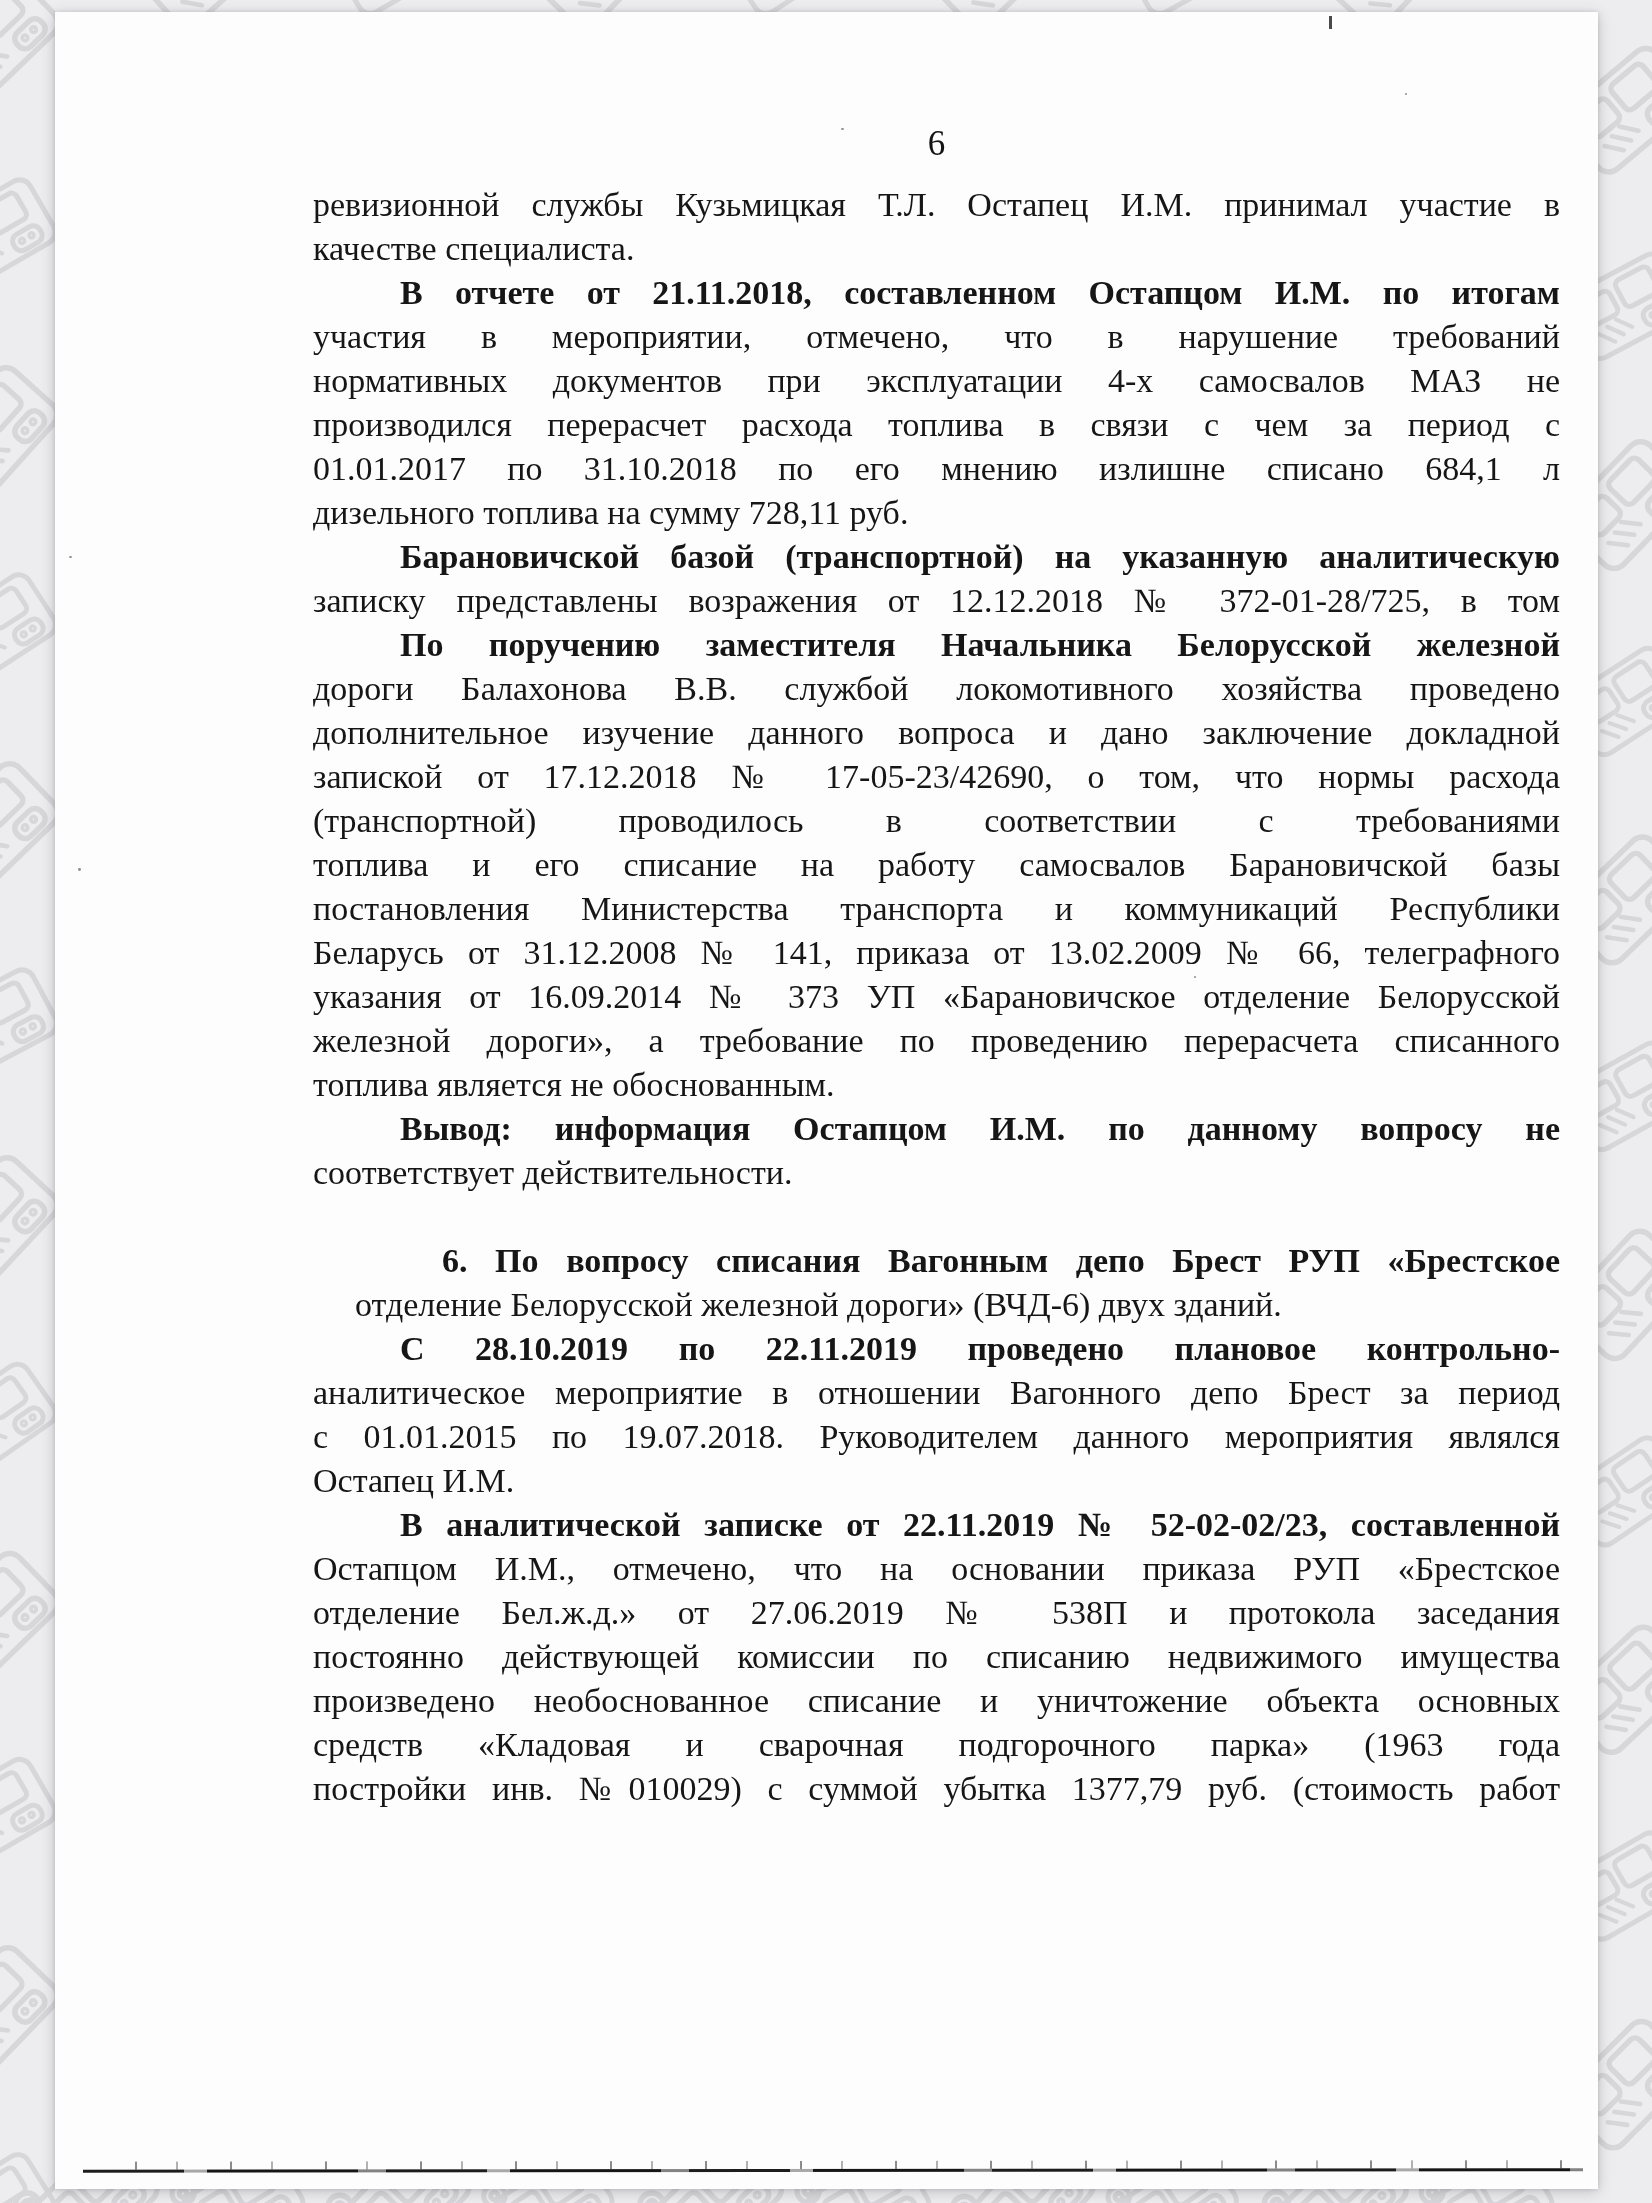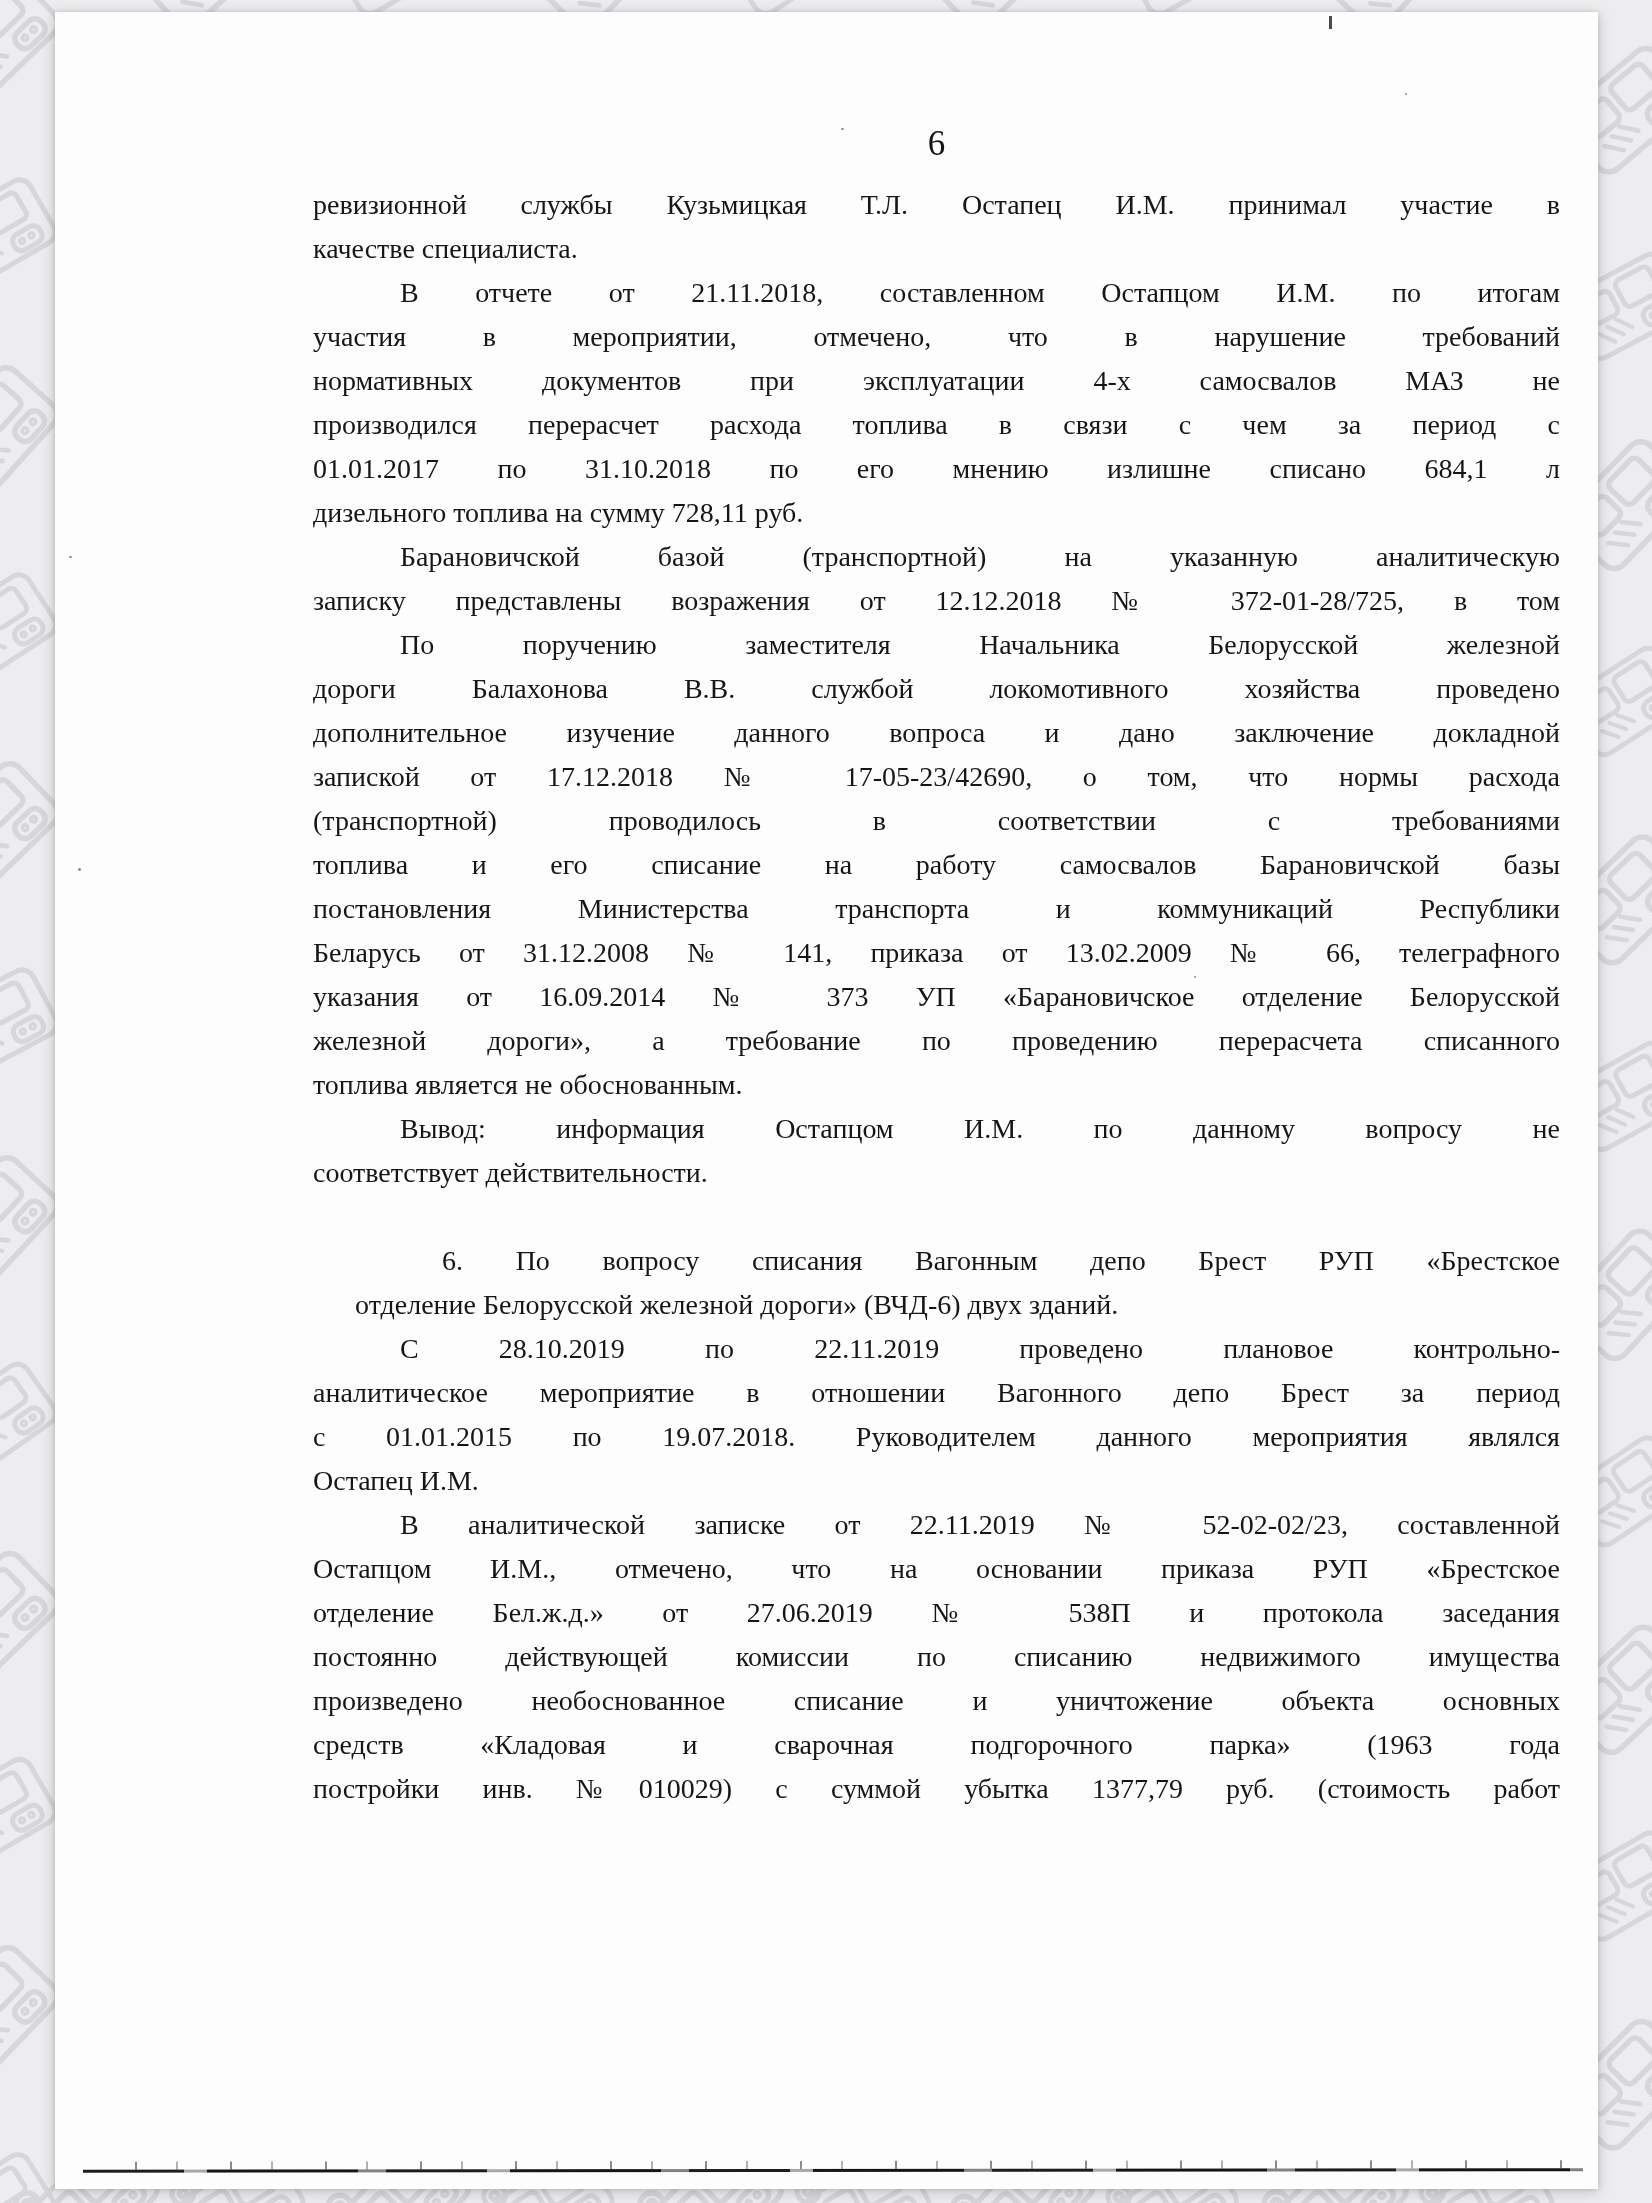--- a/index.html
+++ b/index.html
@@ -15,26 +15,26 @@
     position:absolute;left:55px;top:12px;width:1543px;height:2177px;
     background:#fdfdfd;
     box-shadow:0 2.8px 13px rgba(70,70,80,.28), 0 0 3.7px rgba(70,70,80,.18);
   }
   .pagenum{
     position:absolute;top:110px;left:258px;width:1247px;
     font-size:35px;line-height:44px;color:#141414;text-align:center;
   }
   .textblock{
     position:absolute;top:171px;left:258px;width:1247px;
-    font-size:28px;line-height:44px;color:#161616;
+    font-size:34px;line-height:44px;color:#161616;
   }
   .para{margin:0;}
   .para.gap{margin-top:44px;margin-left:42px;}
   .ln{text-align:justify;text-align-last:justify;}
-  .ln.first{text-indent:87px;}
+  .ln.first{text-indent:87px;font-weight:bold;}
   .ln.end{text-align-last:left;}
   .scanline{
     position:absolute;left:27.5px;top:2157px;width:1500px;height:2.8px;
     transform:rotate(-0.06deg);
     background:repeating-linear-gradient(90deg,
       #1d1d1d 0 101px, rgba(29,29,29,.38) 101px 124px,
       #161616 124px 275px, rgba(29,29,29,.55) 275px 303px);
   }
   .scanline .hairs{
     position:absolute;left:0;top:-8.3px;width:100%;height:8.3px;

